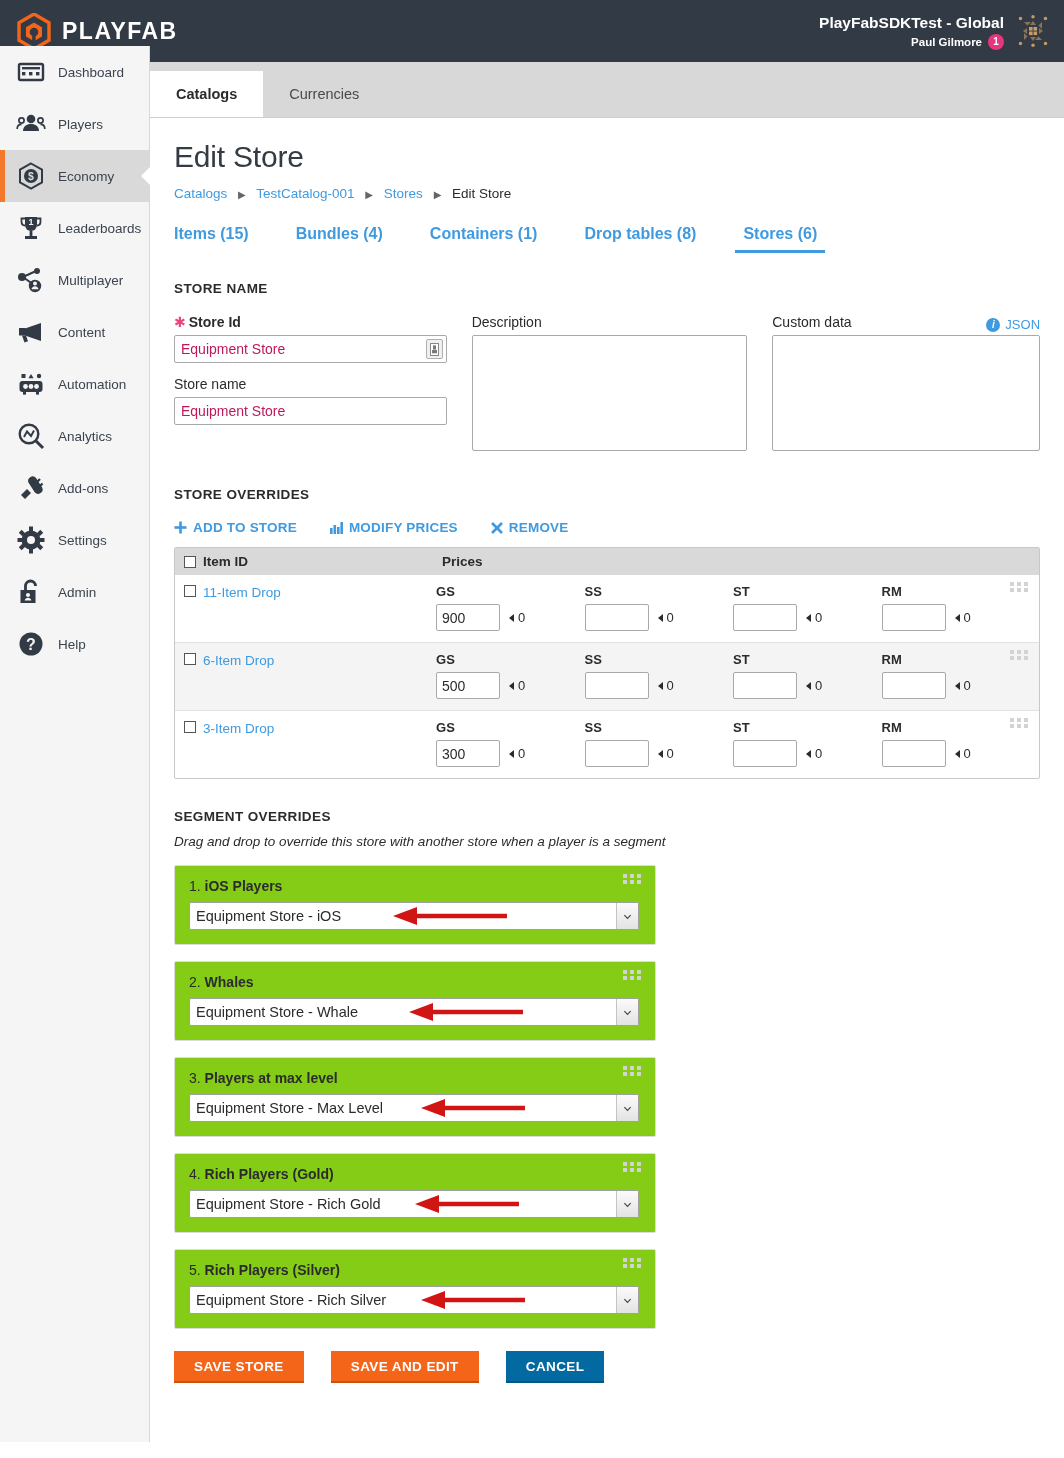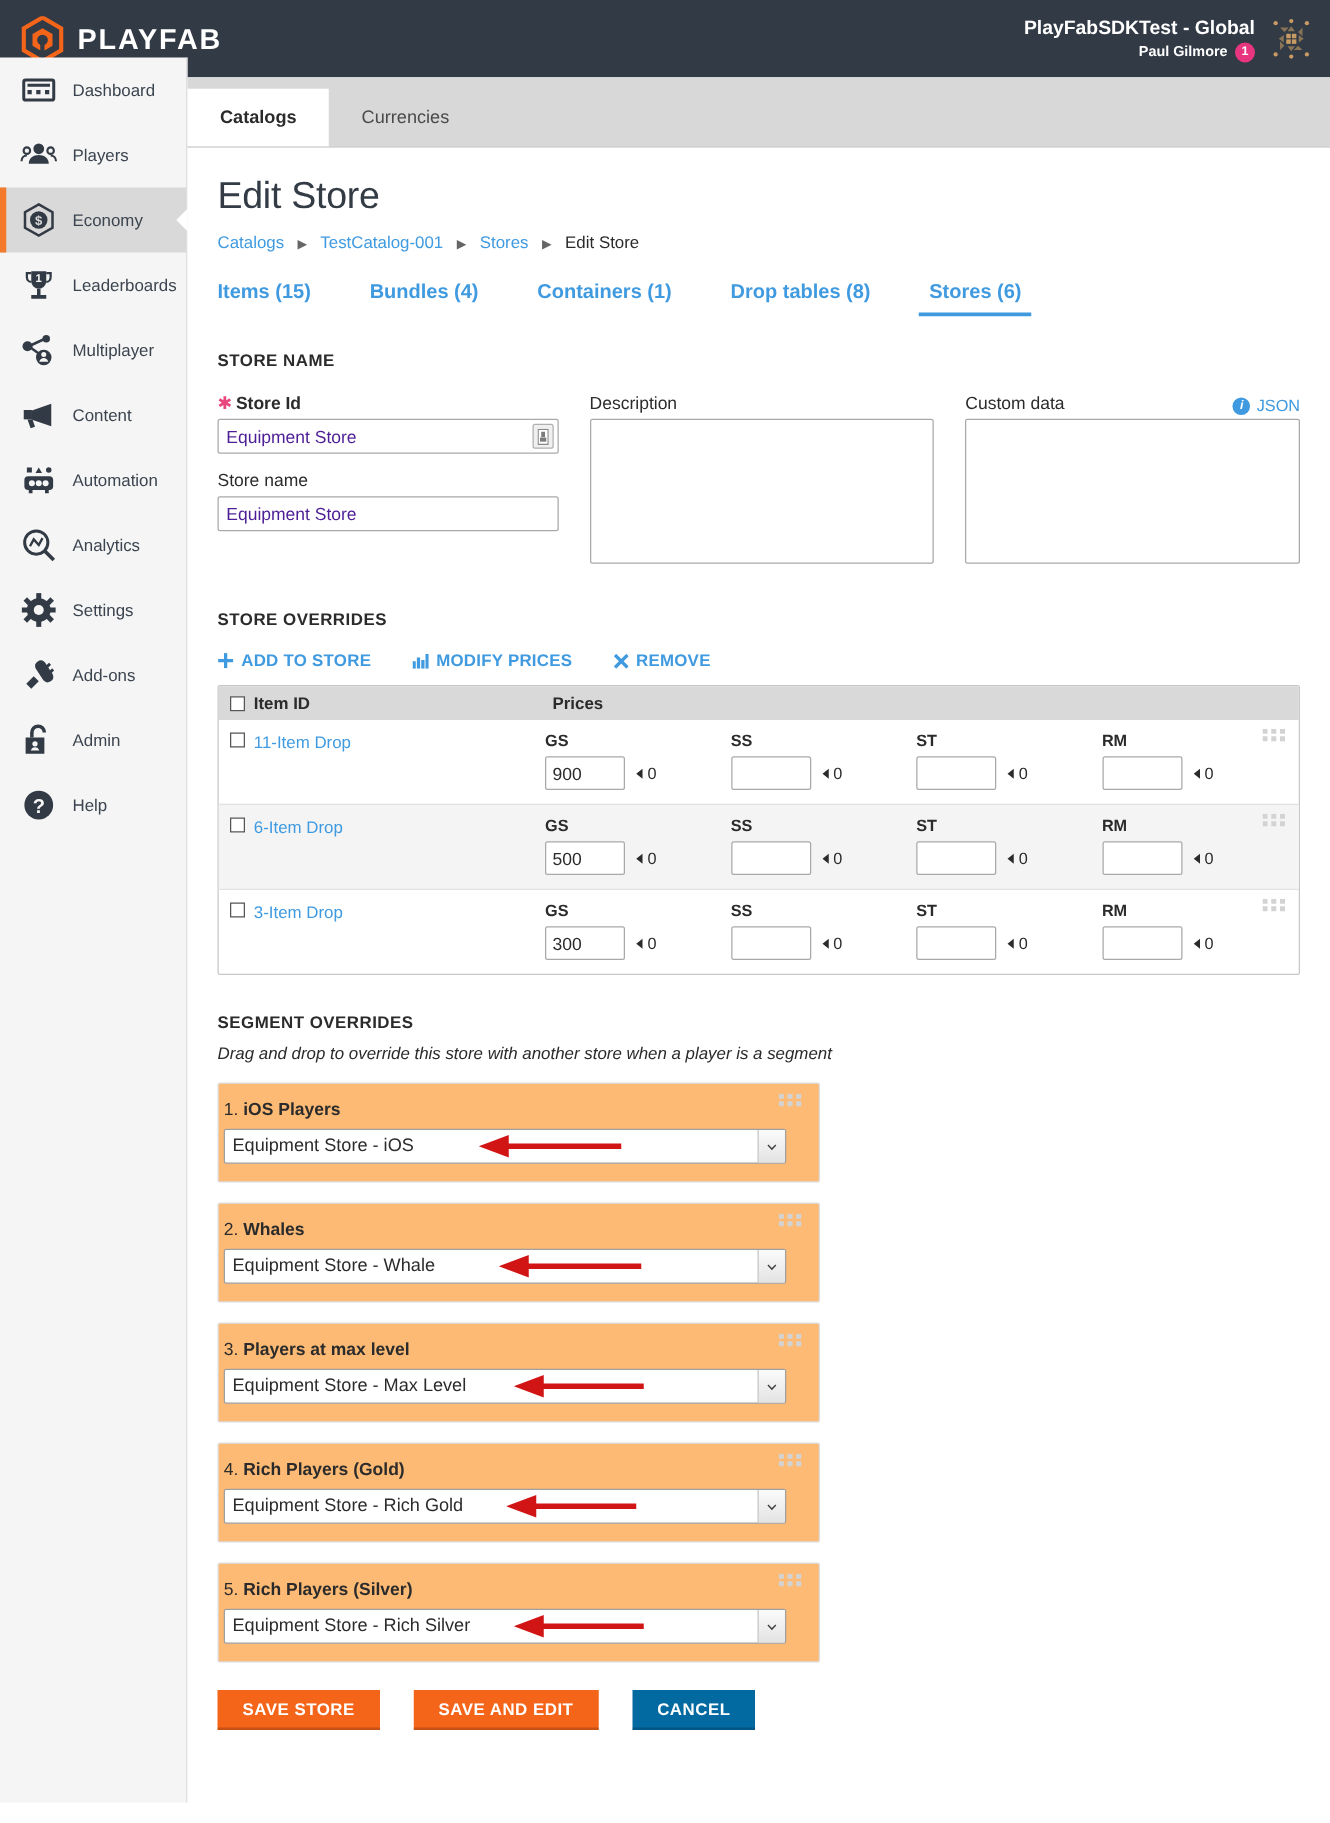--- a/index.html
+++ b/index.html
@@ -100,21 +100,21 @@
   
   .storename-row { display: flex; gap: 25px; }
   .col-left { width: 280px; }
   .col-mid { width: 283px; }
   .col-right { width: 275px; }
   .fld-label { font-size: 14px; color: #2b2b2b; margin-bottom: 5px; display: flex; align-items: center;}
   .req-star { color: #e8467c; margin-right: 3px; font-size: 14px; line-height: 1;}
   .lbl-strong { font-weight: bold; }
   .txt-input {
     width: 100%; height: 28px; border: 1px solid #a9a9a9; background: #fff;
-    font-size: 14px; color: #4c1d95; padding: 0 6px; font-family: "Liberation Sans", sans-serif;
+    font-size: 14px; color: #be185d; padding: 0 6px; font-family: "Liberation Sans", sans-serif;
     border-radius: 2px;
   }
   .input-wrap { position: relative; }
   .inline-btn-icon {
     position: absolute; right: 4px; top: 4px; width: 17px; height: 20px;
     border: 1px solid #b0b0b0; background: #f0f0f0; border-radius: 2px;
     display: flex; align-items: center; justify-content: center; cursor: pointer;
   }
   .ta {
     width: 100%; height: 116px; border: 1px solid #a9a9a9; background: #fff;
@@ -162,22 +162,22 @@
   .price-sub { display: flex; align-items: center; margin-left: 9px; font-size: 13px; color: #2b2b2b;}
   .tri-left {
     width: 0; height: 0; border-top: 4px solid transparent; border-bottom: 4px solid transparent;
     border-right: 5px solid #2b2b2b; margin-right: 4px;
   }
   .grip { position: absolute; right: 9px; top: 7px; }
 
   
   .seg-desc { font-size: 13.5px; font-style: italic; color: #2b2b2b; margin-bottom: 16px; }
   .seg-card {
-    position: relative; width: 482px; background: #fdba74; border: 1px solid #dcdcdc;
-    border-radius: 2px; padding: 12px 14px 14px 4px; margin-bottom: 16px;
+    position: relative; width: 482px; background: #84cc16; border: 1px solid #dcdcdc;
+    border-radius: 2px; padding: 12px 14px 14px 14px; margin-bottom: 16px;
   }
   .seg-title { font-size: 14px; color: #2b2b2b; margin-bottom: 8px; }
   .seg-title b { font-weight: bold; }
   .seg-select-wrap { position: relative; width: 450px; }
   .seg-select {
     width: 450px; height: 28px; border: 1px solid #a0a0a0; background: #fff;
     font-size: 14.5px; color: #2b2b2b; padding: 0 30px 0 6px;
     font-family: "Liberation Sans", sans-serif; border-radius: 2px;
     -webkit-appearance: none; appearance: none;
   }
@@ -361,51 +361,51 @@
             <polyline points="8,16 11,10.5 15,15 18,9.5" fill="none" stroke="#323a45" stroke-width="1.9"></polyline>
             <line x1="20" y1="20" x2="27" y2="27" stroke="#323a45" stroke-width="3"></line>
           </svg>
       </span>
       <span class="nav-label">Analytics</span>
     </div>
 
     <div class="nav-item">
       <span class="nav-icon">
         <svg width="30" height="30" viewBox="0 0 30 30">
+            <path d="M24 6l-2.5 2.5M26.5 10.5L24 13" stroke="#323a45" stroke-width="2.3" fill="none"></path>
+            <path d="M12 11l8 8a4.5 4.5 0 006.3-6.3l-8-8A4.5 4.5 0 0012 11z" fill="#323a45" transform="rotate(12 18 13)"></path>
+            <path d="M11 16l4 4-6 6-4-4z" fill="#323a45"></path>
+          </svg>
+      </span>
+      <span class="nav-label">Add-ons</span>
+    </div>
+
+    <div class="nav-item">
+      <span class="nav-icon">
+        <svg width="30" height="30" viewBox="0 0 30 30">
             <g fill="#323a45">
               <circle cx="15" cy="15" r="9.5"></circle>
               <rect x="13" y="1.5" width="4" height="5"></rect>
               <rect x="13" y="23.5" width="4" height="5"></rect>
               <rect x="1.5" y="13" width="5" height="4"></rect>
               <rect x="23.5" y="13" width="5" height="4"></rect>
               <rect x="4" y="5.5" width="4" height="5" transform="rotate(-45 6 8)"></rect>
               <rect x="22" y="5.5" width="4" height="5" transform="rotate(45 24 8)"></rect>
               <rect x="4" y="19.5" width="4" height="5" transform="rotate(45 6 22)"></rect>
               <rect x="22" y="19.5" width="4" height="5" transform="rotate(-45 24 22)"></rect>
             </g>
             <circle cx="15" cy="15" r="4" fill="#f5f5f5"></circle>
           </svg>
       </span>
       <span class="nav-label">Settings</span>
     </div>
 
     <div class="nav-item">
       <span class="nav-icon">
         <svg width="30" height="30" viewBox="0 0 30 30">
-            <path d="M24 6l-2.5 2.5M26.5 10.5L24 13" stroke="#323a45" stroke-width="2.3" fill="none"></path>
-            <path d="M12 11l8 8a4.5 4.5 0 006.3-6.3l-8-8A4.5 4.5 0 0012 11z" fill="#323a45" transform="rotate(12 18 13)"></path>
-            <path d="M11 16l4 4-6 6-4-4z" fill="#323a45"></path>
-          </svg>
-      </span>
-      <span class="nav-label">Add-ons</span>
-    </div>
-
-    <div class="nav-item">
-      <span class="nav-icon">
-        <svg width="30" height="30" viewBox="0 0 30 30">
             <path d="M9.5 13V9a5 5 0 0110 0" fill="none" stroke="#323a45" stroke-width="2.8"></path>
             <rect x="4.5" y="13" width="15" height="13" fill="#323a45"></rect>
             <circle cx="12" cy="18" r="2.1" fill="#f5f5f5"></circle>
             <path d="M8.6 23.4c.5-1.8 1.7-2.7 3.4-2.7s2.9.9 3.4 2.7z" fill="#f5f5f5"></path>
           </svg>
       </span>
       <span class="nav-label">Admin</span>
     </div>
 
     <div class="nav-item">

